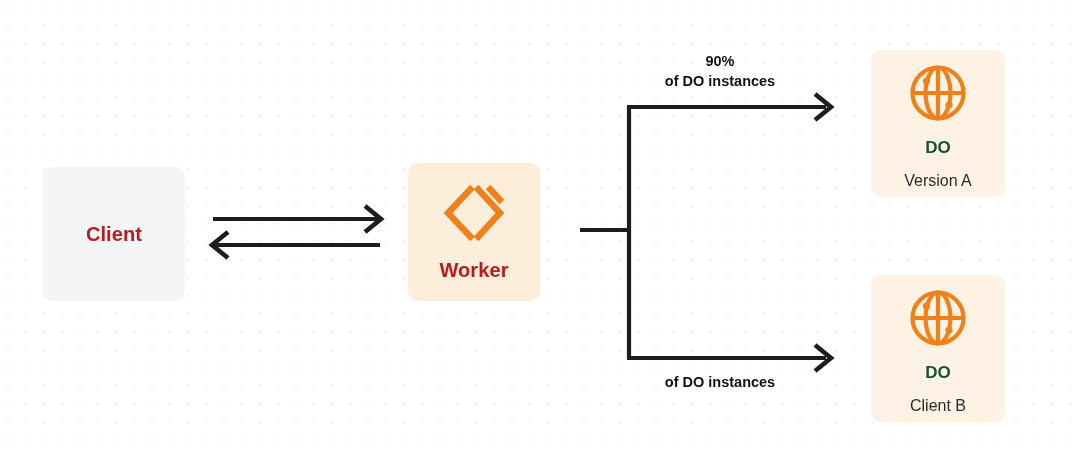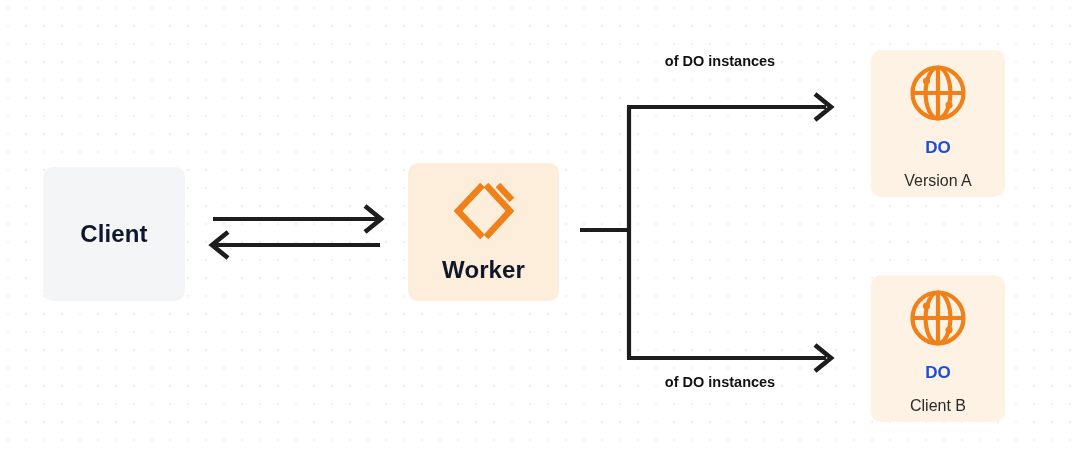--- a/index.html
+++ b/index.html
@@ -32,48 +32,48 @@
     justify-content: center;
   }
   #client-node {
     left: 43px;
     top: 167px;
     width: 142px;
     height: 134px;
     background-color: #f4f5f7;
   }
   .node-title {
-    font-size: 24px;
+    font-size: 20px;
     font-weight: bold;
-    color: #0f172a;
+    color: #b91c1c;
     letter-spacing: 0.1px;
     line-height: 1.2;
   }
   #worker-node {
     left: 408px;
     top: 163px;
-    width: 151px;
+    width: 132px;
     height: 138px;
     background-color: #fdeedc;
   }
   #worker-node .node-title {
     margin-top: 14px;
   }
   .do-node {
     width: 134px;
     height: 147px;
     background-color: #fdf2e4;
     padding-top: 4px;
   }
   #do-a-node { left: 871px; top: 50px; }
   #do-b-node { left: 871px; top: 275px; }
   .do-title {
     font-size: 17px;
     font-weight: bold;
-    color: #1d4ed8;
+    color: #14532d;
     margin-top: 13px;
     line-height: 1.2;
   }
   .do-sub {
     font-size: 16px;
     font-weight: normal;
     color: #2b2b2b;
     margin-top: 12px;
     line-height: 1.2;
   }
@@ -192,20 +192,21 @@
 
       <g>
         <line x1="627" y1="358" x2="826" y2="358"></line>
         <polyline points="815,345 831,358 815,371" stroke-width="4.6"></polyline>
       </g>
 
     </g>
   </svg>
 
   <div class="edge-label" id="label-90">
+    <span class="lbl-line">90%</span>
     <span class="lbl-line">of DO instances</span>
   </div>
 
   <div class="edge-label" id="label-10">
     <span class="lbl-line">of DO instances</span>
   </div>
 
 </div>
 
 </body></html>

